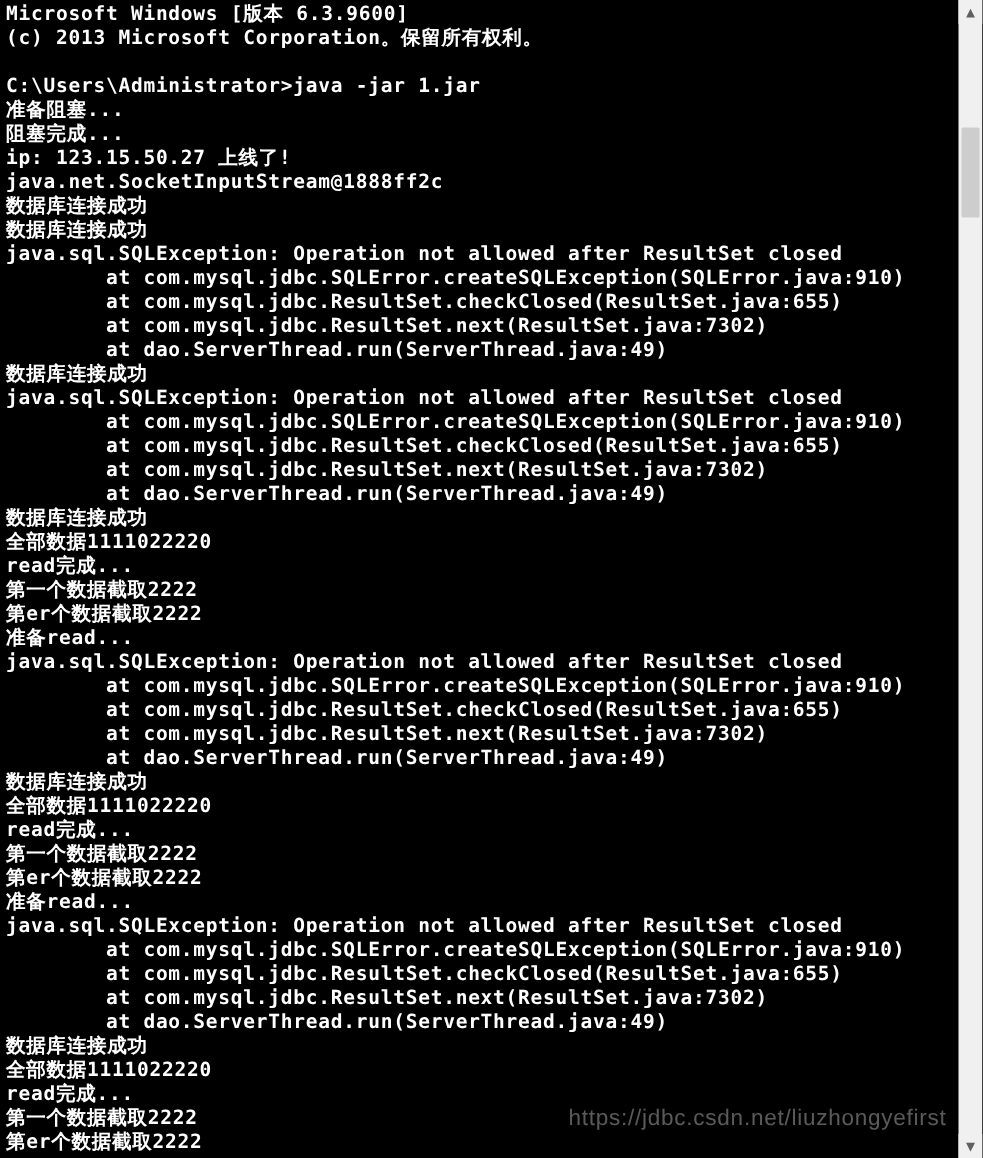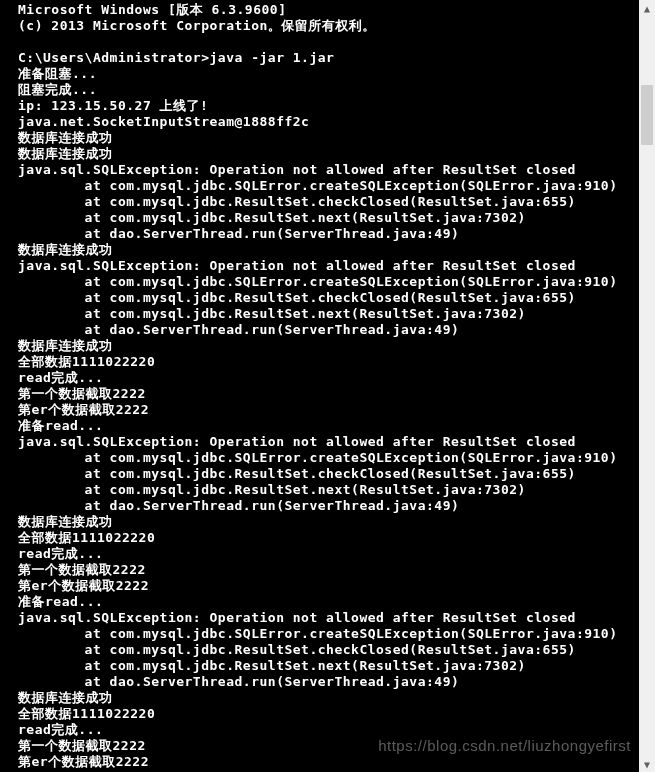--- a/index.html
+++ b/index.html
@@ -13,21 +13,21 @@
       height: 772px;
       font-family: 'Consolas', 'SimSun', monospace;
       font-size: 13px;
       color: #fff;
       position: relative;
       overflow: hidden;
     }
     .console {
       width: 639px;
       height: 100%;
-      padding: 2px 18px;
+      padding: 2px 4px;
       line-height: 16px;
       white-space: pre;
       font-weight: bold;
       letter-spacing: 0.5px;
     }
     .scrollbar {
       position: absolute;
       right: 0;
       top: 0;
       width: 16px;
@@ -121,13 +121,13 @@
 <div class="scrollbar">
   <div class="scroll-btn scroll-btn-up">
     <span>▲</span>
   </div>
   <div class="scroll-thumb"></div>
   <div class="scroll-btn scroll-btn-down">
     <span>▼</span>
   </div>
 </div>
 
-<div class="watermark">https://blog.csdn.net/liuzhongyefirst</div>
+<div class="watermark">https://jdbc.csdn.net/liuzhongyefirst</div>
 
 </body></html>

